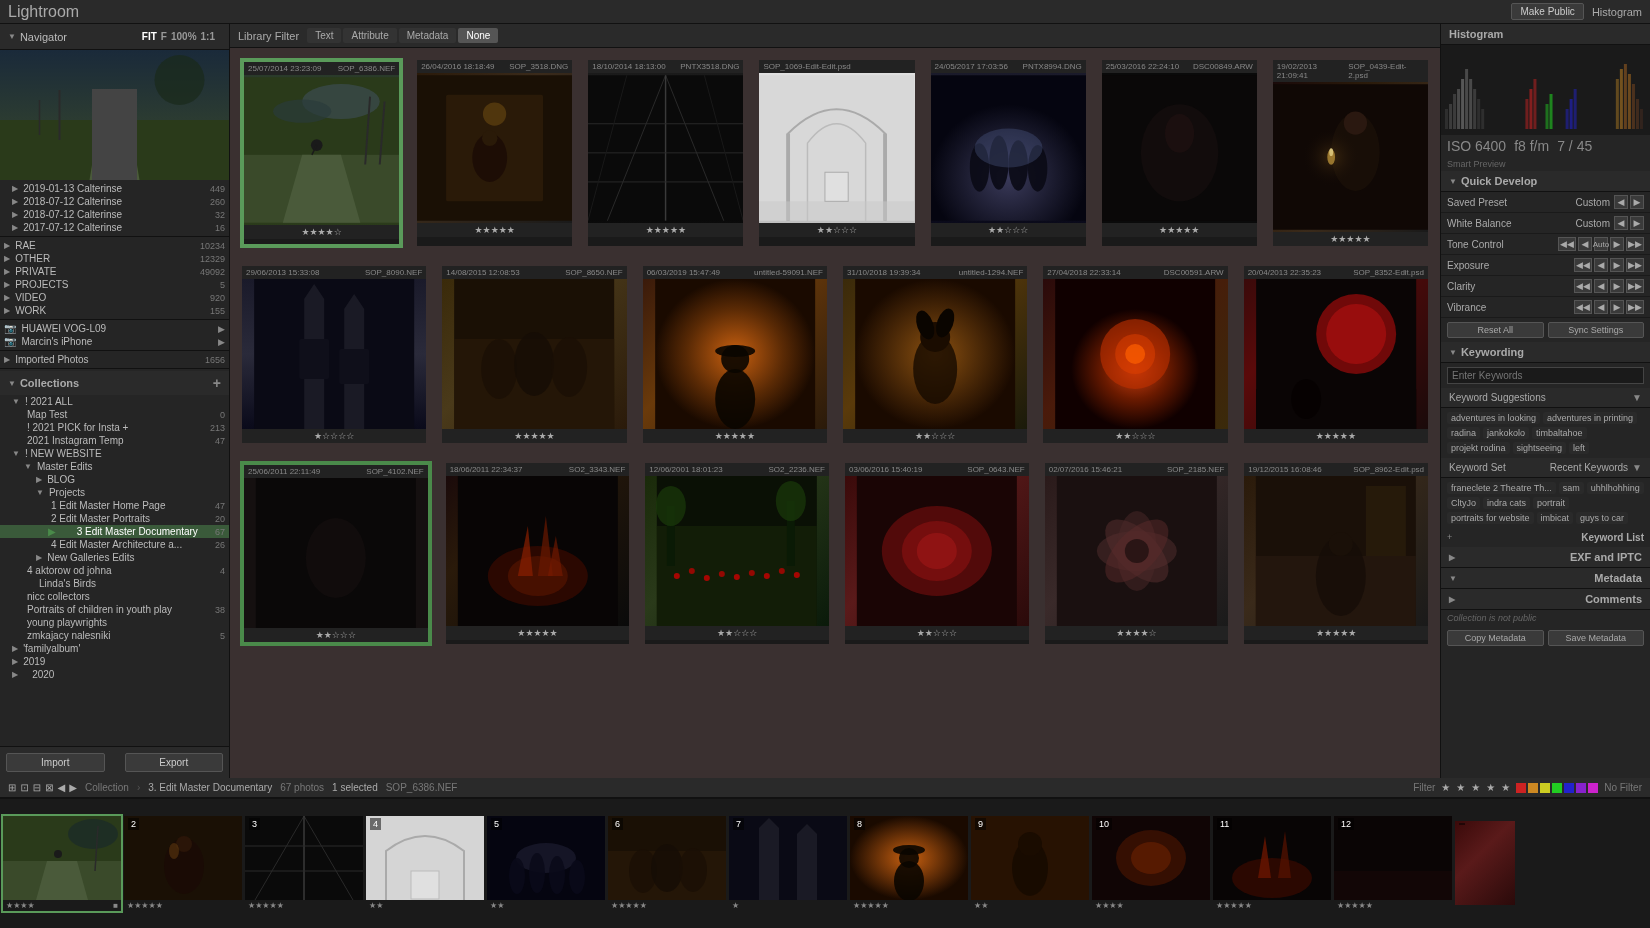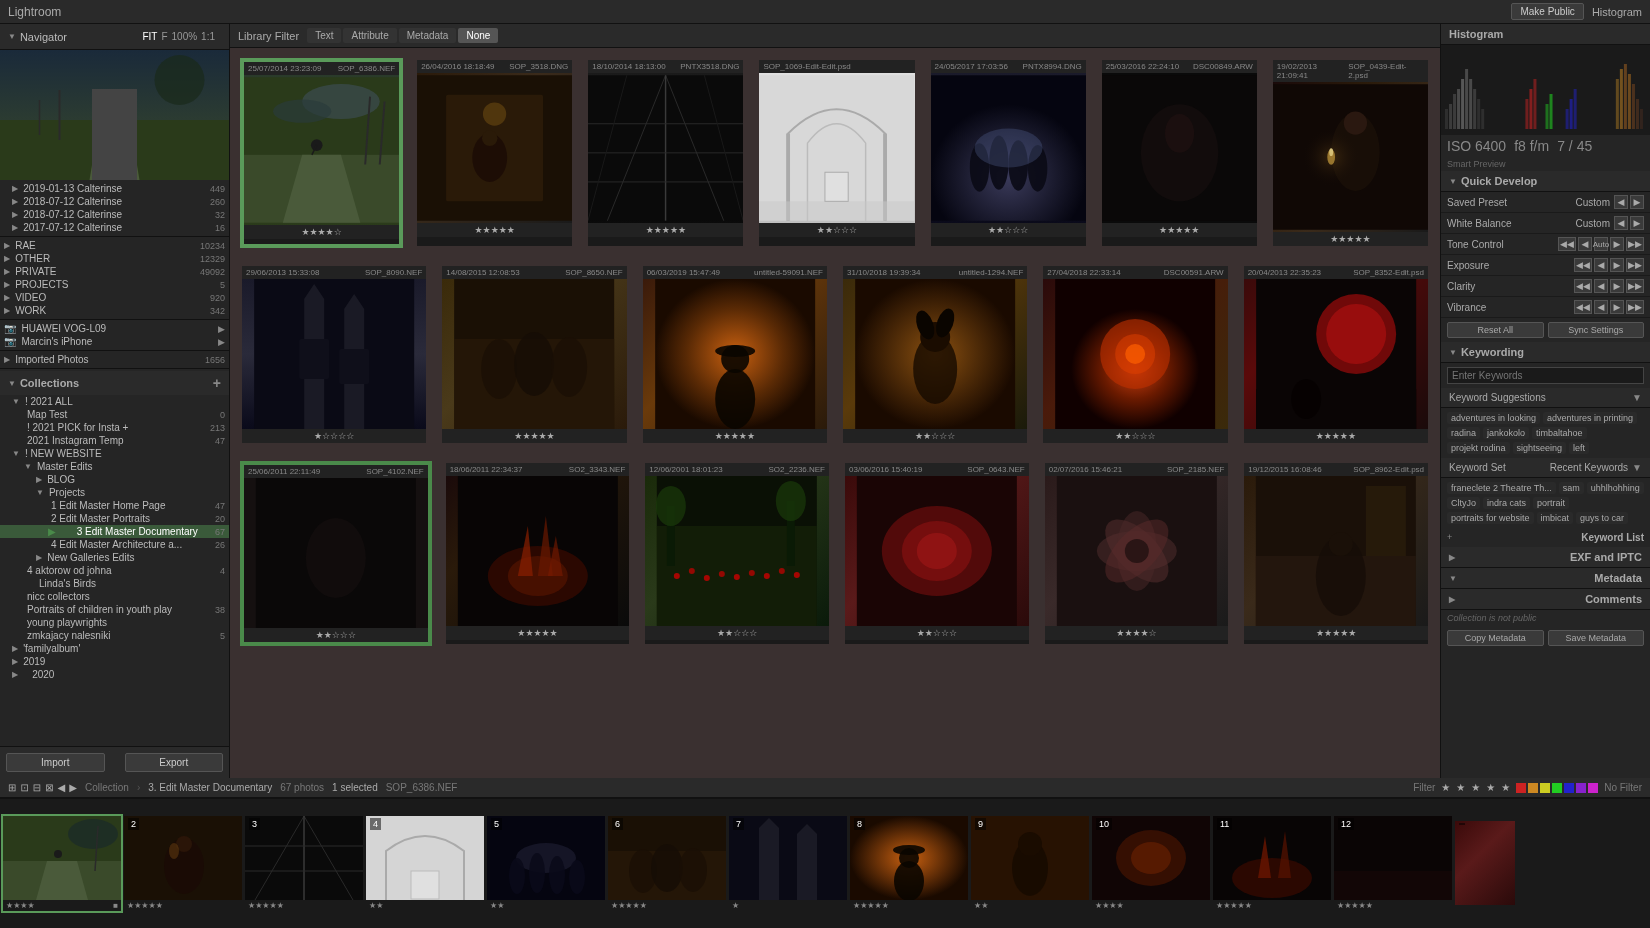--- a/index.html
+++ b/index.html
@@ -90,21 +90,21 @@
     }
 
     .fit-controls {
       display: flex;
       gap: 4px;
       padding: 3px 6px;
       background: #2a2a2a;
       font-size: 10px;
       color: #888;
     }
-    .fit-btn { color: #999; cursor: pointer; }
+    .fit-btn { color: #999; cursor: pointer; font-weight: bold; }
     .fit-btn.active { color: #fff; }
 
     
     .folder-section {
       flex: 1;
       overflow-y: auto;
       padding: 2px 0;
     }
     .folder-item {
       display: flex;
@@ -436,21 +436,21 @@
       cursor: pointer;
       border-radius: 2px;
       text-align: center;
     }
   </style>
 </head>
 <body>
 
 <div class="top-bar">
   <div class="top-bar-left">
-    <span style="color:#aaa; font-size:12px;">Lightroom</span>
+    <span style="color:#aaa; font-size:16px;">Lightroom</span>
   </div>
   <div class="top-bar-right">
     <button class="make-public-btn">Make Public</button>
     <span style="color:#aaa; font-size:11px;">Histogram</span>
   </div>
 </div>
 
 <div class="main-area">
 
   <div class="left-panel">
@@ -535,21 +535,21 @@
         <span class="folder-count">5</span>
       </div>
       <div class="folder-item">
         <span class="triangle">▶</span>
         <span style="margin-left:3px;">VIDEO</span>
         <span class="folder-count">920</span>
       </div>
       <div class="folder-item">
         <span class="triangle">▶</span>
         <span style="margin-left:3px;">WORK</span>
-        <span class="folder-count">342</span>
+        <span class="folder-count">155</span>
       </div>
 
       <div class="section-divider"></div>
 
       <div class="folder-item">
         <span>📷</span>
         <span style="margin-left:3px;">HUAWEI VOG-L09</span>
         <span style="margin-left:auto; color:#888; font-size:9px;">▶</span>
       </div>
       <div class="folder-item">

